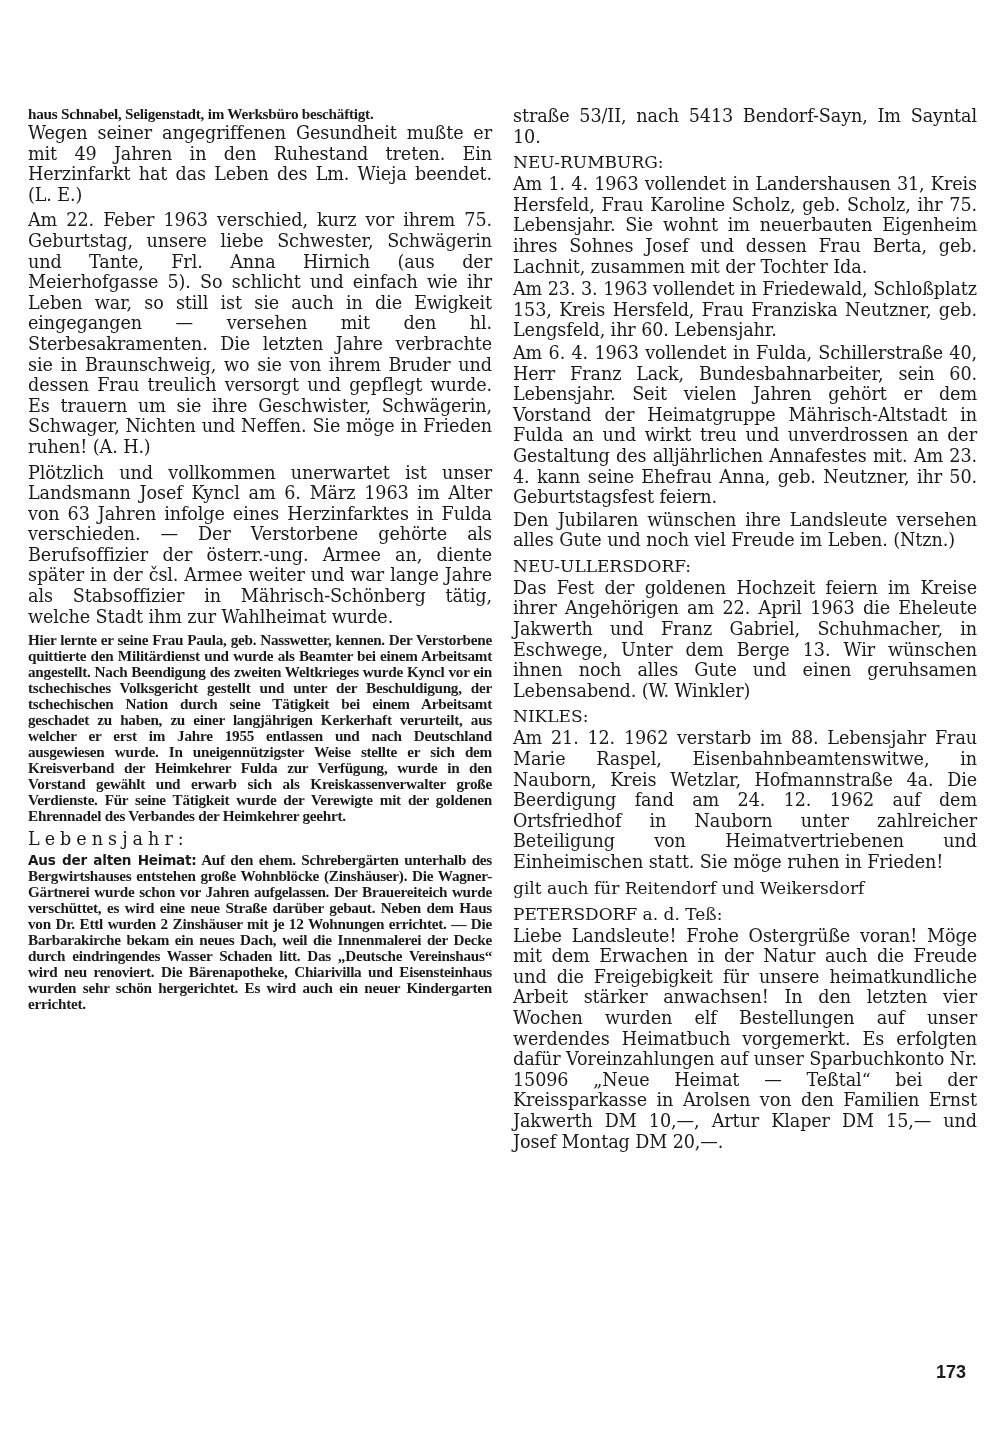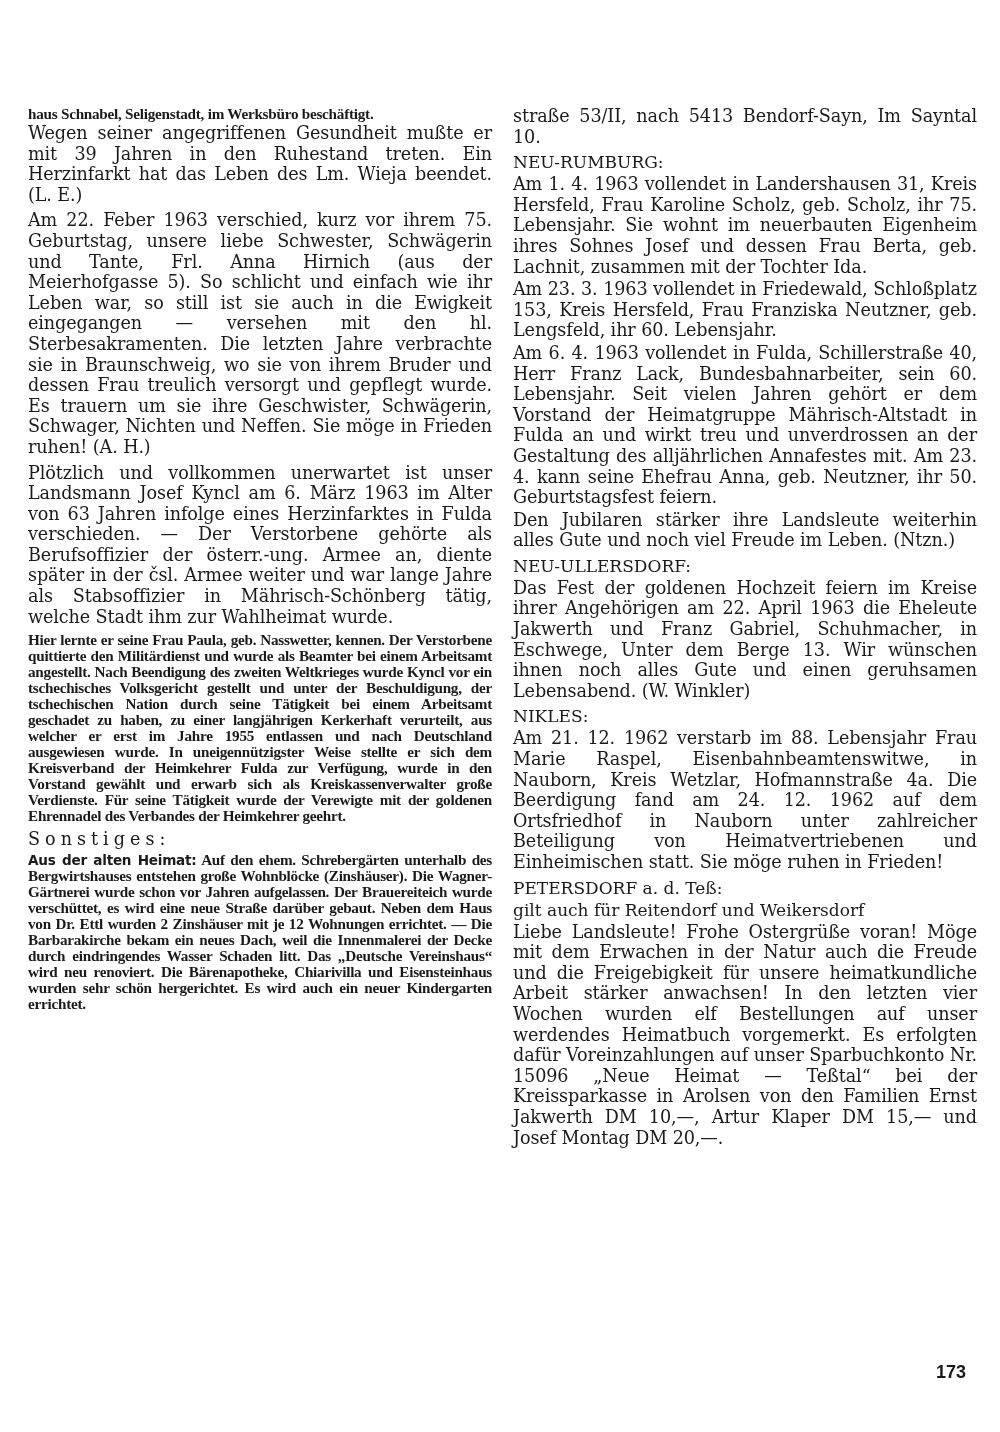--- a/index.html
+++ b/index.html
@@ -46,38 +46,38 @@
     font-family: "Liberation Sans", sans-serif; font-weight: bold; font-size: 18px; text-align: center;
   }
 </style>
 </head>
 <body>
 
 <div class="page">
 
   <div class="col col-left">
     <p class="small condensed">haus Schnabel, Seligenstadt, im Werksbüro beschäftigt.</p>
-    <p class="p">Wegen seiner angegriffenen Gesundheit mußte er mit 39 Jahren in den Ruhestand treten. Ein Herzinfarkt hat das Leben des Lm. Wieja beendet. (L. E.)</p>
+    <p class="p">Wegen seiner angegriffenen Gesundheit mußte er mit 49 Jahren in den Ruhestand treten. Ein Herzinfarkt hat das Leben des Lm. Wieja beendet. (L. E.)</p>
     <p class="p"><span>Am 22. Feber 1963 verschied, kurz vor ihrem 75. Geburtstag, unsere liebe Schwester, Schwägerin und Tante, Frl. </span><b>Anna Hirnich</b><span> (aus der Meierhofgasse 5). So schlicht und einfach wie ihr Leben war, so still ist sie auch in die Ewigkeit eingegangen — versehen mit den hl. Sterbesakramenten. Die letzten Jahre verbrachte sie in Braunschweig, wo sie von ihrem Bruder und dessen Frau treulich versorgt und gepflegt wurde. Es trauern um sie ihre Geschwister, Schwägerin, Schwager, Nichten und Neffen. Sie möge in Frieden ruhen! (A. H.)</span></p>
     <p class="p"><span>Plötzlich und vollkommen unerwartet ist unser Landsmann </span><b>Josef Kyncl</b><span> am 6. März 1963 im Alter von 63 Jahren infolge eines Herzinfarktes in Fulda verschieden. — Der Verstorbene gehörte als Berufsoffizier der österr.-ung. Armee an, diente später in der čsl. Armee weiter und war lange Jahre als Stabsoffizier in Mährisch-Schönberg tätig, welche Stadt ihm zur Wahlheimat wurde.</span></p>
     <p class="small condensed" style="font-weight:bold">Hier lernte er seine Frau Paula, geb. Nasswetter, kennen. Der Verstorbene quittierte den Militärdienst und wurde als Beamter bei einem Arbeitsamt angestellt. Nach Beendigung des zweiten Weltkrieges wurde Kyncl vor ein tschechisches Volksgericht gestellt und unter der Beschuldigung, der tschechischen Nation durch seine Tätigkeit bei einem Arbeitsamt geschadet zu haben, zu einer langjährigen Kerkerhaft verurteilt, aus welcher er erst im Jahre 1955 entlassen und nach Deutschland ausgewiesen wurde. In uneigennützigster Weise stellte er sich dem Kreisverband der Heimkehrer Fulda zur Verfügung, wurde in den Vorstand gewählt und erwarb sich als Kreiskassenverwalter große Verdienste. Für seine Tätigkeit wurde der Verewigte mit der goldenen Ehrennadel des Verbandes der Heimkehrer geehrt.</p>
-    <div class="spaced">Sonstiges:</div>
+    <div class="spaced">Lebensjahr:</div>
     <p class="small condensed"><span class="lead">Aus der alten Heimat:</span><span> Auf den ehem. Schrebergärten unterhalb des Bergwirtshauses entstehen große Wohnblöcke (Zinshäuser). Die Wagner-Gärtnerei wurde schon vor Jahren aufgelassen. Der Brauereiteich wurde verschüttet, es wird eine neue Straße darüber gebaut. Neben dem Haus von Dr. Ettl wurden 2 Zinshäuser mit je 12 Wohnungen errichtet. — Die Barbarakirche bekam ein neues Dach, weil die Innenmalerei der Decke durch eindringendes Wasser Schaden litt. Das „Deutsche Vereinshaus“ wird neu renoviert. Die Bärenapotheke, Chiarivilla und Eisensteinhaus wurden sehr schön hergerichtet. Es wird auch ein neuer Kindergarten errichtet.</span></p>
   </div>
 
   <div class="col col-right">
     <p class="p">straße 53/II, nach 5413 Bendorf-Sayn, Im Sayntal 10.</p>
     <div class="head">NEU-RUMBURG:</div>
     <p class="p" style="margin-bottom:2px"><span>Am 1. 4. 1963 vollendet in Landershausen 31, Kreis Hersfeld, Frau </span><b>Karoline Scholz,</b><span> geb. Scholz, ihr 75. Lebensjahr. Sie wohnt im neuerbauten Eigenheim ihres Sohnes Josef und dessen Frau Berta, geb. Lachnit, zusammen mit der Tochter Ida.</span></p>
     <p class="p" style="margin-bottom:2px"><span>Am 23. 3. 1963 vollendet in Friedewald, Schloßplatz 153, Kreis Hersfeld, Frau </span><b>Franziska Neutzner,</b><span> geb. Lengsfeld, ihr 60. Lebensjahr.</span></p>
     <p class="p" style="margin-bottom:2px"><span>Am 6. 4. 1963 vollendet in Fulda, Schillerstraße 40, Herr </span><b>Franz Lack,</b><span> Bundesbahnarbeiter, sein 60. Lebensjahr. Seit vielen Jahren gehört er dem Vorstand der Heimatgruppe Mährisch-Altstadt in Fulda an und wirkt treu und unverdrossen an der Gestaltung des alljährlichen Annafestes mit. Am 23. 4. kann seine Ehefrau Anna, geb. Neutzner, ihr 50. Geburtstagsfest feiern.</span></p>
-    <p class="p">Den Jubilaren stärker ihre Landsleute weiterhin alles Gute und noch viel Freude im Leben. (Ntzn.)</p>
+    <p class="p">Den Jubilaren wünschen ihre Landsleute versehen alles Gute und noch viel Freude im Leben. (Ntzn.)</p>
     <div class="head">NEU-ULLERSDORF:</div>
     <p class="p"><span>Das Fest der goldenen Hochzeit feiern im Kreise ihrer Angehörigen am 22. April 1963 die Eheleute </span><b>Jakwerth und Franz Gabriel,</b><span> Schuhmacher, in Eschwege, Unter dem Berge 13. Wir wünschen ihnen noch alles Gute und einen geruhsamen Lebensabend. (W. Winkler)</span></p>
     <div class="head">NIKLES:</div>
     <p class="p"><span>Am 21. 12. 1962 verstarb im 88. Lebensjahr Frau </span><b>Marie Raspel,</b><span> Eisenbahnbeamtenswitwe, in Nauborn, Kreis Wetzlar, Hofmannstraße 4a. Die Beerdigung fand am 24. 12. 1962 auf dem Ortsfriedhof in Nauborn unter zahlreicher Beteiligung von Heimatvertriebenen und Einheimischen statt. Sie möge ruhen in Frieden!</span></p>
+    <div class="head" style="margin-top:0">gilt auch für Reitendorf und Weikersdorf</div>
     <div class="head">PETERSDORF a. d. Teß:</div>
-    <div class="head" style="margin-top:0">gilt auch für Reitendorf und Weikersdorf</div>
     <p class="p"><b>Liebe Landsleute!</b><span> Frohe Ostergrüße voran! Möge mit dem Erwachen in der Natur auch die Freude und die Freigebigkeit für unsere heimatkundliche Arbeit stärker anwachsen! In den letzten vier Wochen wurden elf Bestellungen auf unser werdendes Heimatbuch vorgemerkt. Es erfolgten dafür Voreinzahlungen auf unser Sparbuchkonto Nr. 15096 „Neue Heimat — Teßtal“ bei der Kreissparkasse in Arolsen von den Familien Ernst Jakwerth DM 10,—, Artur Klaper DM 15,— und Josef Montag DM 20,—.</span></p>
   </div>
 
   <div class="page-number">173</div>
 </div>
 
 </body></html>

